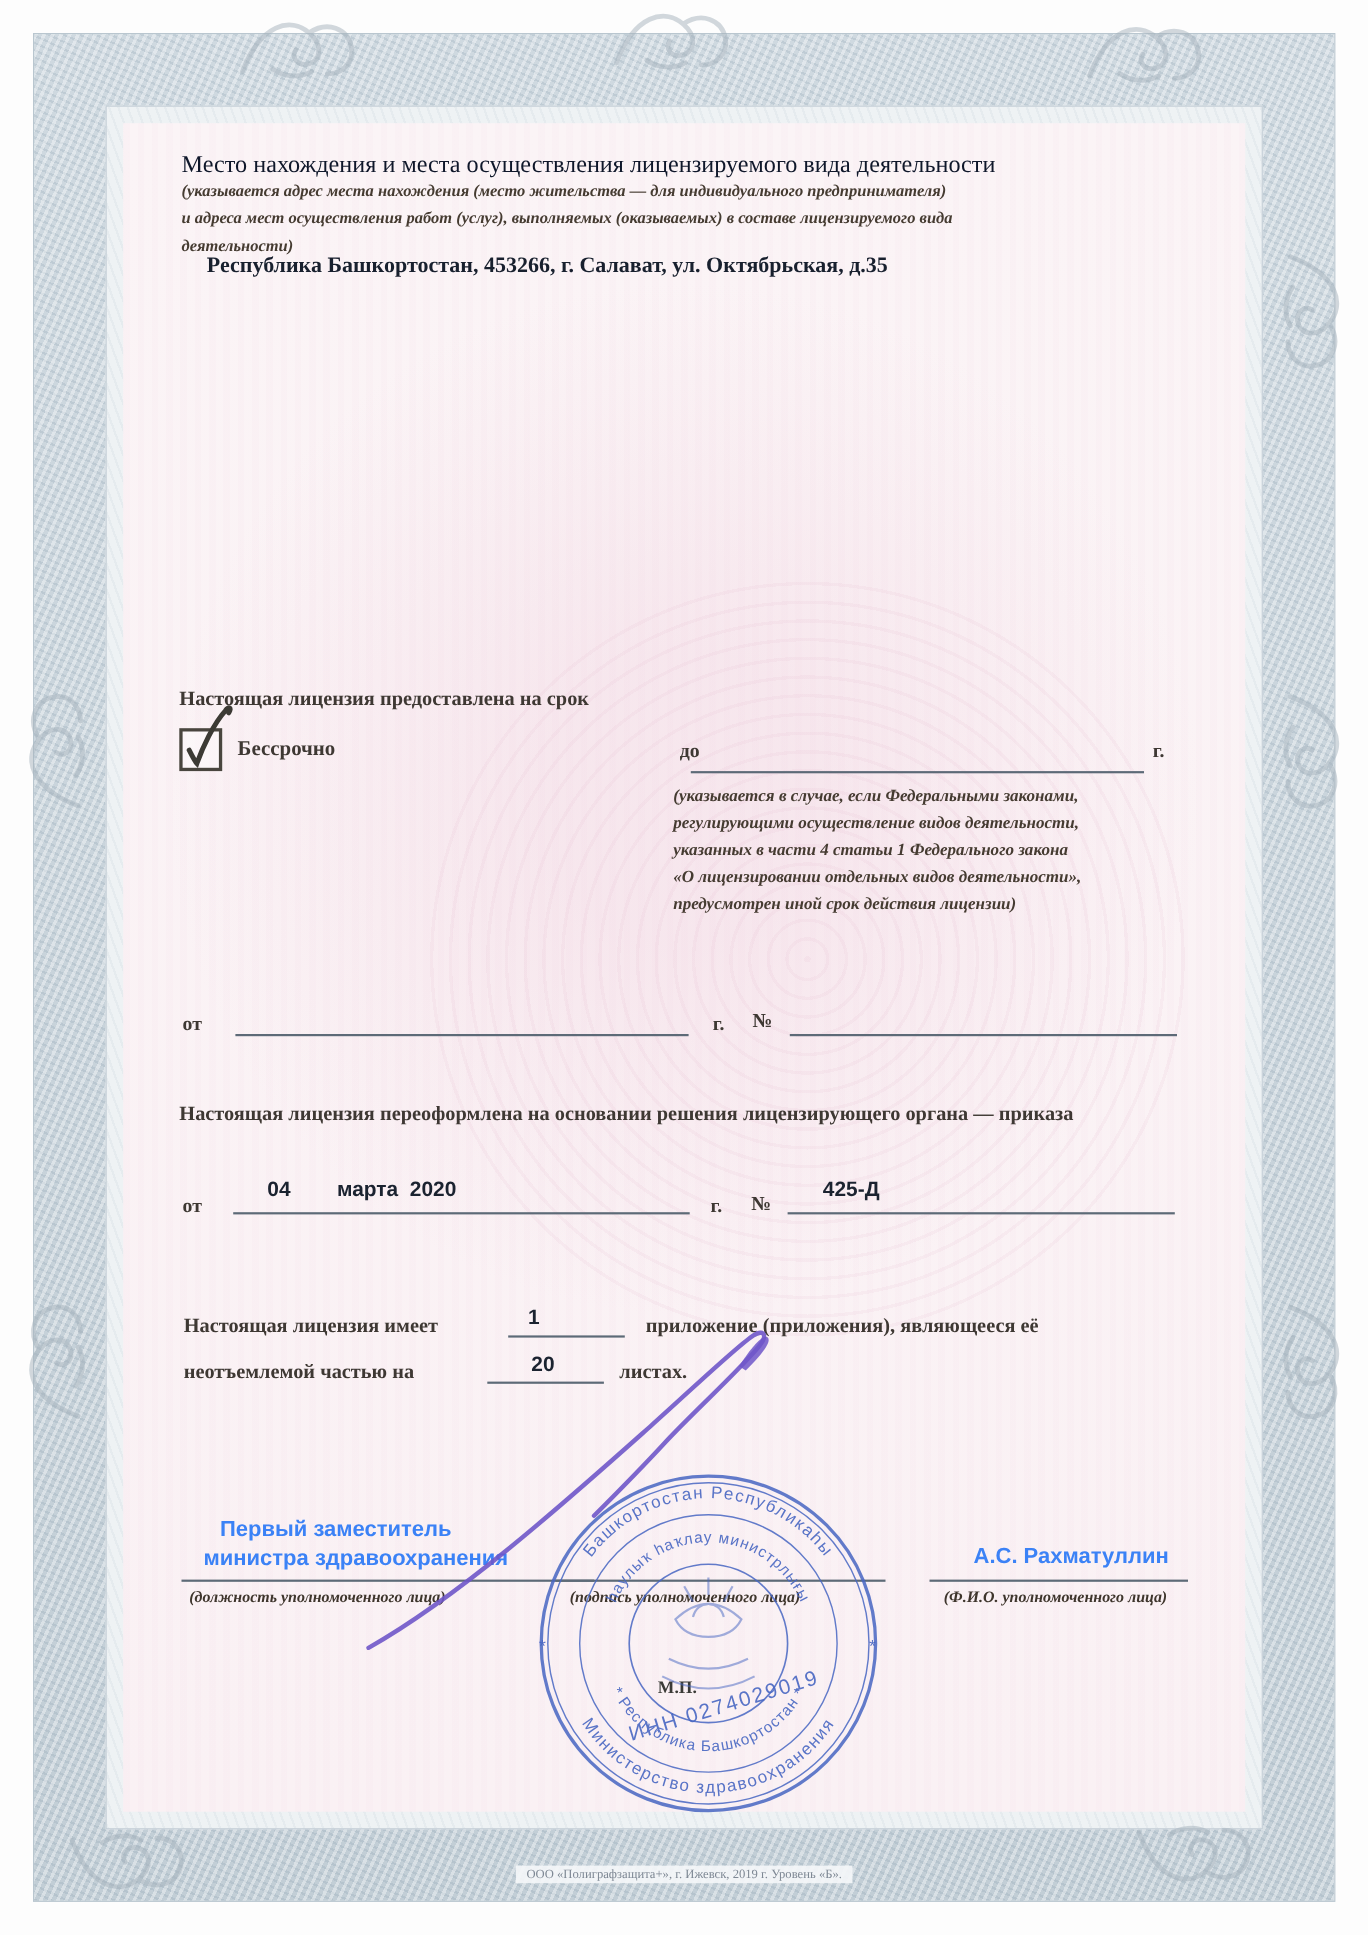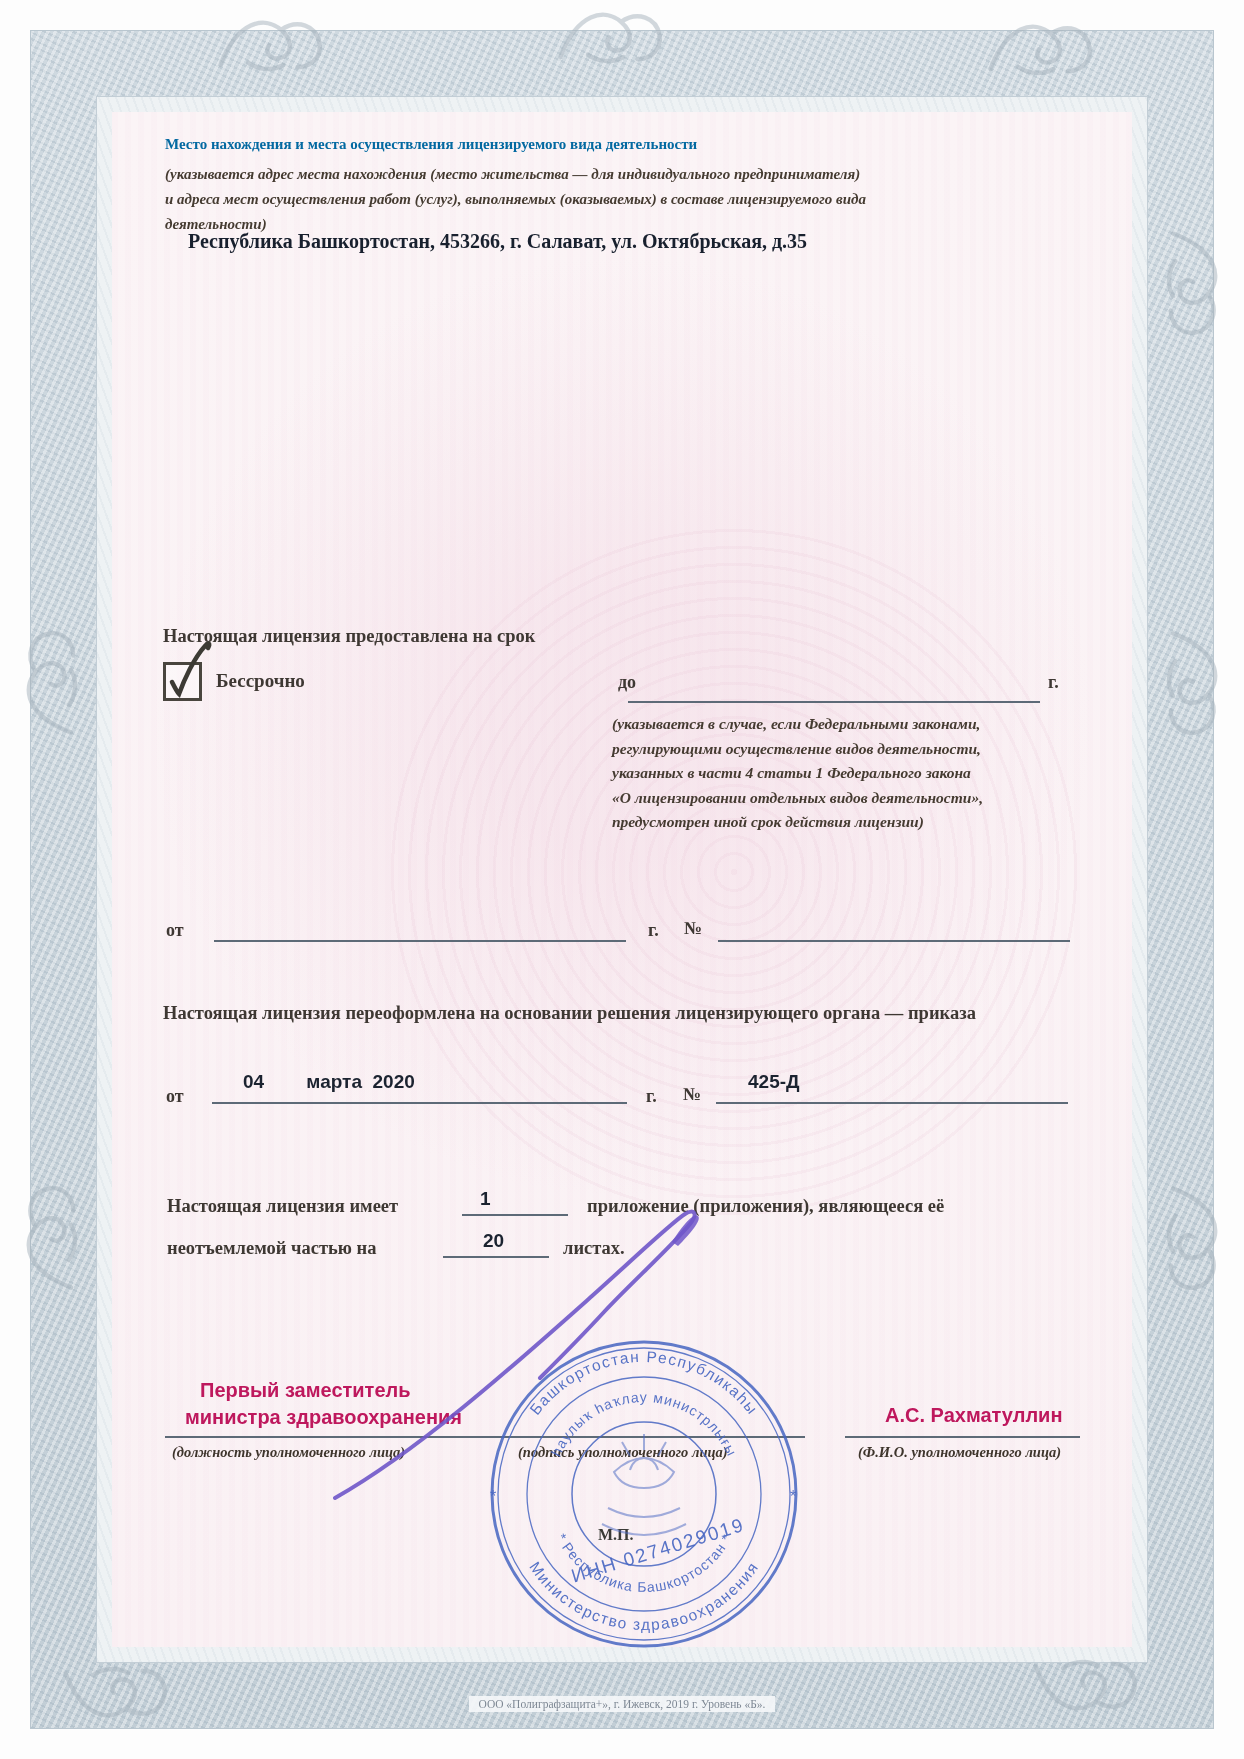--- a/index.html
+++ b/index.html
@@ -18,29 +18,29 @@
   .page-inner{position:absolute;inset:112px;
     background:
       radial-gradient(circle at 50% 40%, rgba(238,203,219,.30) 0 130px, rgba(238,203,219,0) 470px),
       repeating-linear-gradient(90deg, rgba(240,214,228,.10) 0 6px, transparent 6px 13px),
       linear-gradient(180deg,#fbf4f6,#faf1f4);}
   .rosette{position:absolute;left:272px;top:410px;width:700px;height:700px;border-radius:50%;
     background:repeating-radial-gradient(circle at 50% 50%, rgba(229,186,206,.14) 0 3px, rgba(229,186,206,0) 3px 17px);}
   .orn{position:absolute;opacity:.5;}
   
   .abs{position:absolute;}
-  .h-serif{font-weight:bold;color:#0369a1;font-size:15px;}
+  .h-serif{font-weight:normal;color:#0f172a;font-size:22px;}
   .note{font-style:italic;font-weight:bold;color:#453b31;font-size:15px;line-height:25px;white-space:pre-line;}
   .addr{font-family:Liberation Serif, serif;font-weight:bold;color:#18202e;}
   .lbl{font-weight:bold;color:#3e3833;font-size:18.5px;}
   .small-lbl{font-weight:bold;color:#3e3833;font-size:18px;}
   .val{font-family:"Liberation Sans",sans-serif;font-weight:bold;color:#1b2330;font-size:19px;white-space:pre;}
   .uline{position:absolute;border-bottom:2px solid #5d6a77;height:0;}
   .cap{font-style:italic;font-weight:bold;color:#3e352c;font-size:14.5px;}
-  .sig-name{font-family:"Liberation Sans",sans-serif;font-weight:bold;color:#be185d;font-size:20px;}
+  .sig-name{font-family:"Liberation Sans",sans-serif;font-weight:bold;color:#3b82f6;font-size:20px;}
   .footer{position:absolute;left:0;top:1698px;width:100%;text-align:center;font-size:11.5px;color:#7e8894;}
   .footer span{background:rgba(244,246,248,.92);padding:2px 10px;}
   .cbx{position:absolute;left:163px;top:662px;width:33px;height:33px;border:3px solid #49453e;background:rgba(255,255,255,.4);}
   .stamp{position:absolute;left:472px;top:1322px;width:345px;height:345px;}
   .signature-svg{position:absolute;left:300px;top:1200px;width:420px;height:330px;}
   .check-svg{position:absolute;left:160px;top:638px;width:52px;height:62px;}
 </style>
 </head>
 <body>
 

